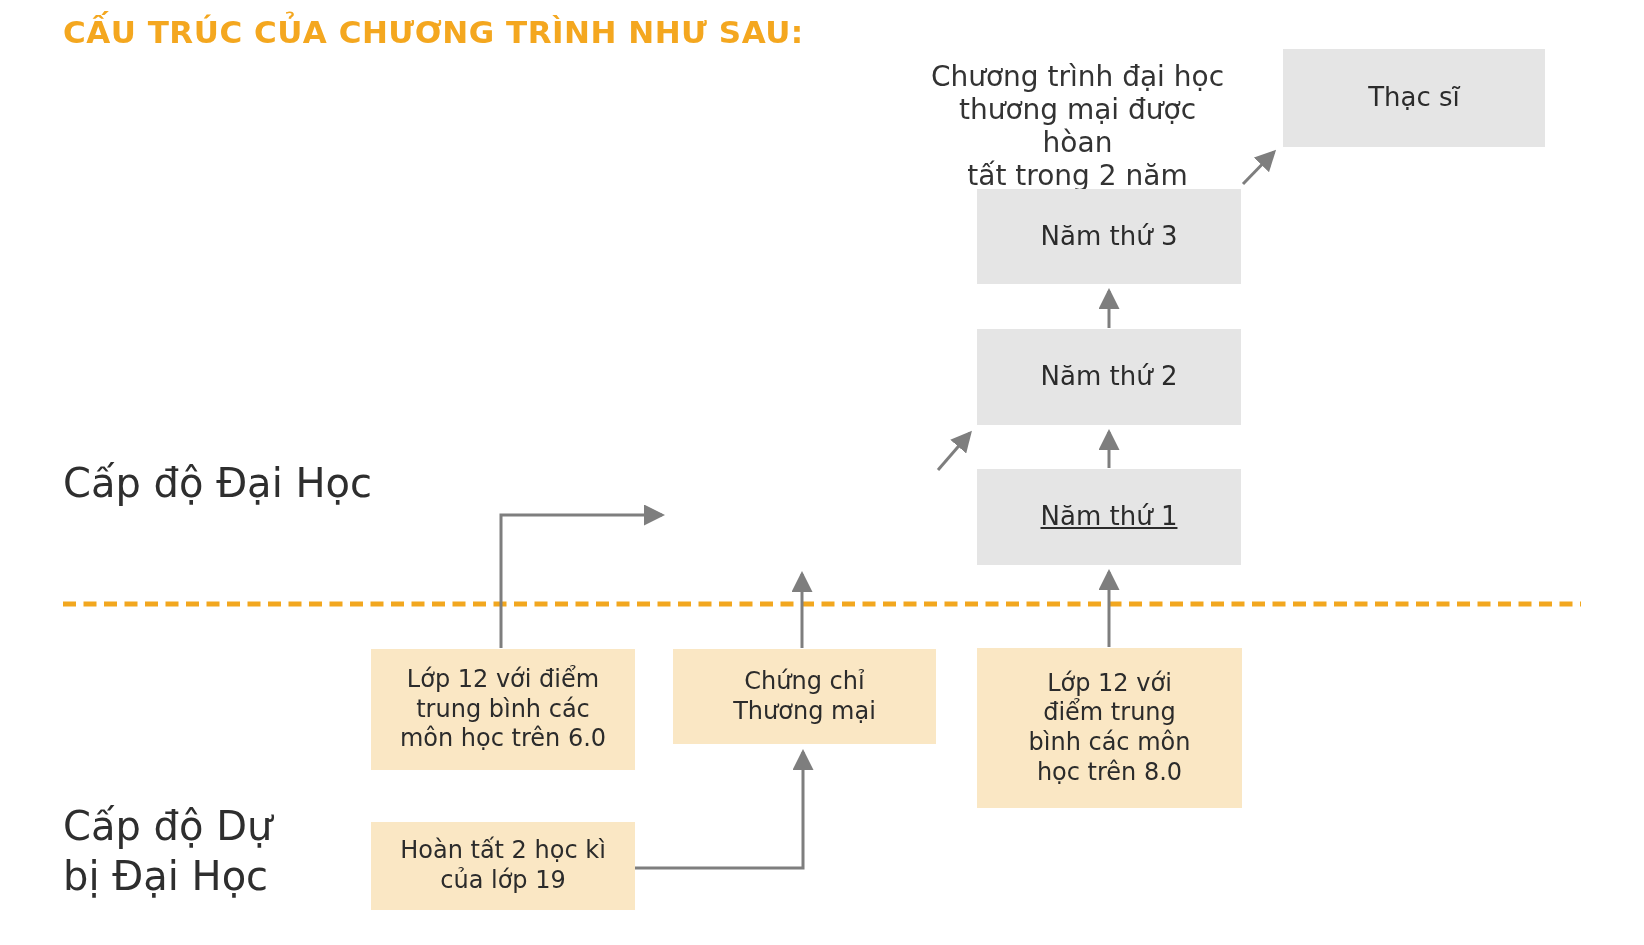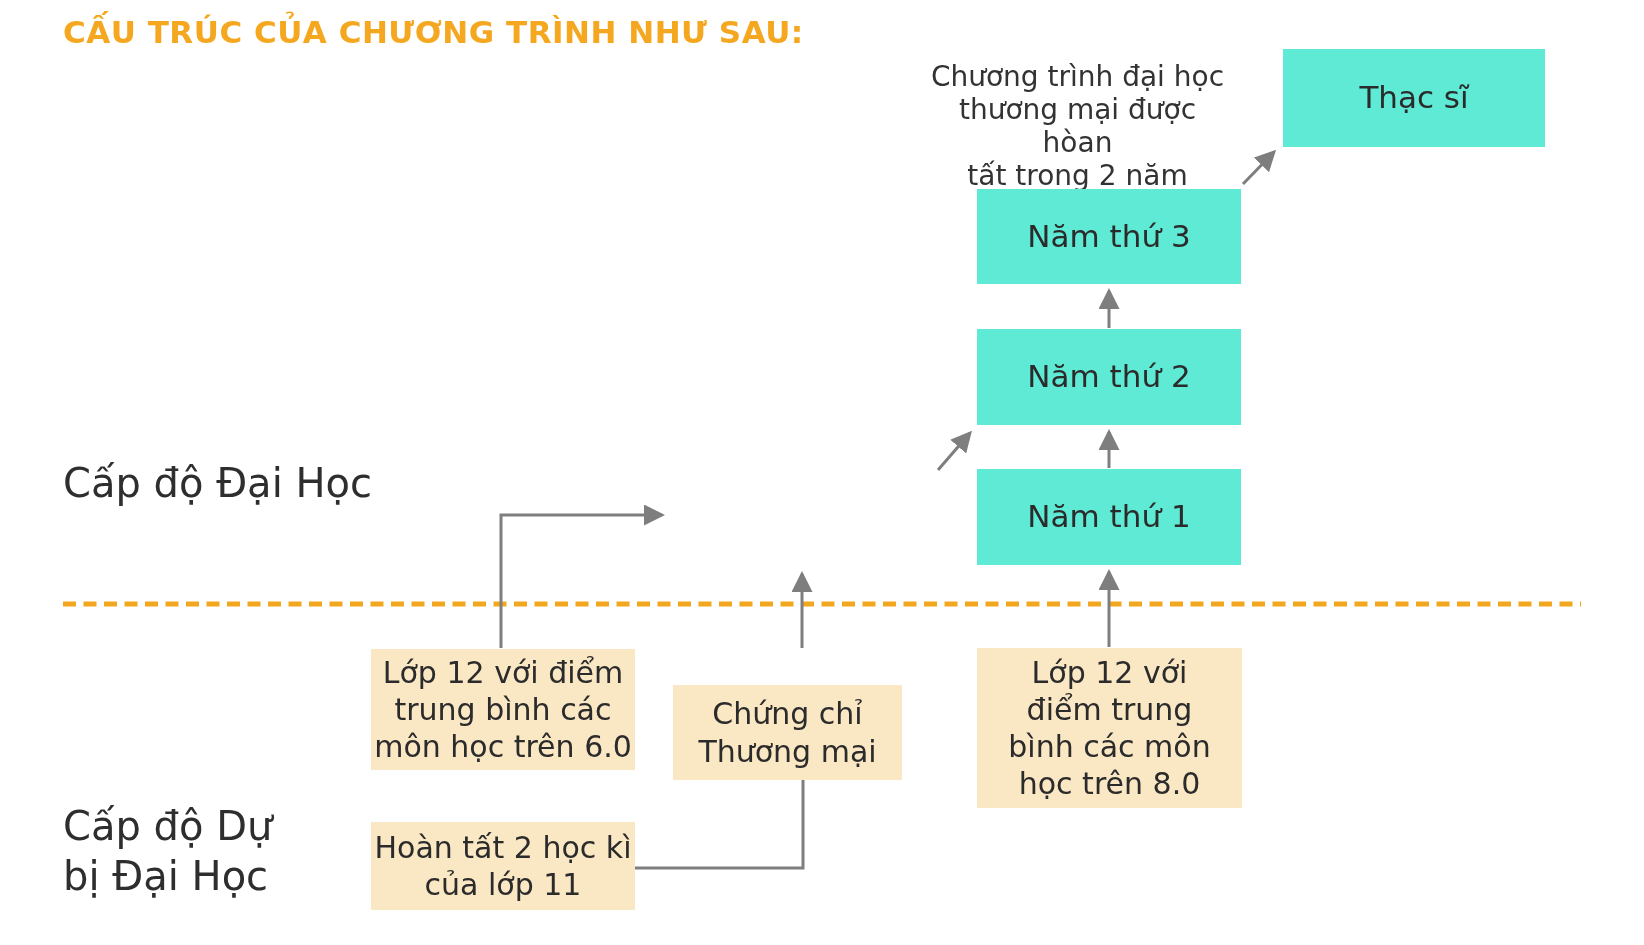--- a/index.html
+++ b/index.html
@@ -32,27 +32,27 @@
     position: absolute;
     display: flex;
     flex-direction: column;
     align-items: center;
     justify-content: center;
     text-align: center;
     color: #2B2B2B;
     box-sizing: border-box;
   }
   .node.orange {
-    background: #5eead4;
-    font-size: 31px;
+    background: #e5e5e5;
+    font-size: 26px;
     line-height: 1.2;
   }
   .node.cream {
     background: #FAE7C4;
-    font-size: 30px;
+    font-size: 24px;
     line-height: 1.24;
   }
   .level-label {
     position: absolute;
     left: 63px;
     font-size: 40px;
     line-height: 1.25;
     color: #2E2E2E;
   }
   .annotation {
@@ -110,46 +110,46 @@
   </div>
 
   <div class="node orange" style="left:977px; top:189px; width:264px; height:95px;">
     <span>Năm thứ 3</span>
   </div>
 
   <div class="node orange" style="left:977px; top:329px; width:264px; height:96px;">
     <span>Năm thứ 2</span>
   </div>
 
-  <div class="node orange" style="left:977px; top:469px; width:264px; height:96px;">
+  <div class="node orange" style="left:977px; top:469px; width:264px; height:96px;text-decoration:underline;">
     <span>Năm thứ 1</span>
   </div>
 
 
-  <div class="node cream" style="left:673px; top:649px; width:229px; height:95px;margin-top:36px;">
+  <div class="node cream" style="left:673px; top:649px; width:263px; height:95px;">
     <div>Chứng chỉ</div>
     <div>Thương mại</div>
   </div>
 
   <div class="node cream" style="left:371px; top:649px; width:264px; height:121px;">
     <div>Lớp 12 với điểm</div>
     <div>trung bình các</div>
     <div>môn học trên 6.0</div>
   </div>
 
   <div class="node cream" style="left:977px; top:648px; width:265px; height:160px;">
     <div>Lớp 12 với</div>
     <div>điểm trung</div>
     <div>bình các môn</div>
     <div>học trên 8.0</div>
   </div>
 
   <div class="node cream" style="left:371px; top:822px; width:264px; height:88px;">
     <div>Hoàn tất 2 học kì</div>
-    <div>của lớp 11</div>
+    <div>của lớp 19</div>
   </div>
 
   <div class="level-label" style="top:458px;">Cấp độ Đại Học</div>
 
   <div class="level-label" style="top:801px;">
     <div>Cấp độ Dự</div>
     <div>bị Đại Học</div>
   </div>
 
 </div>

